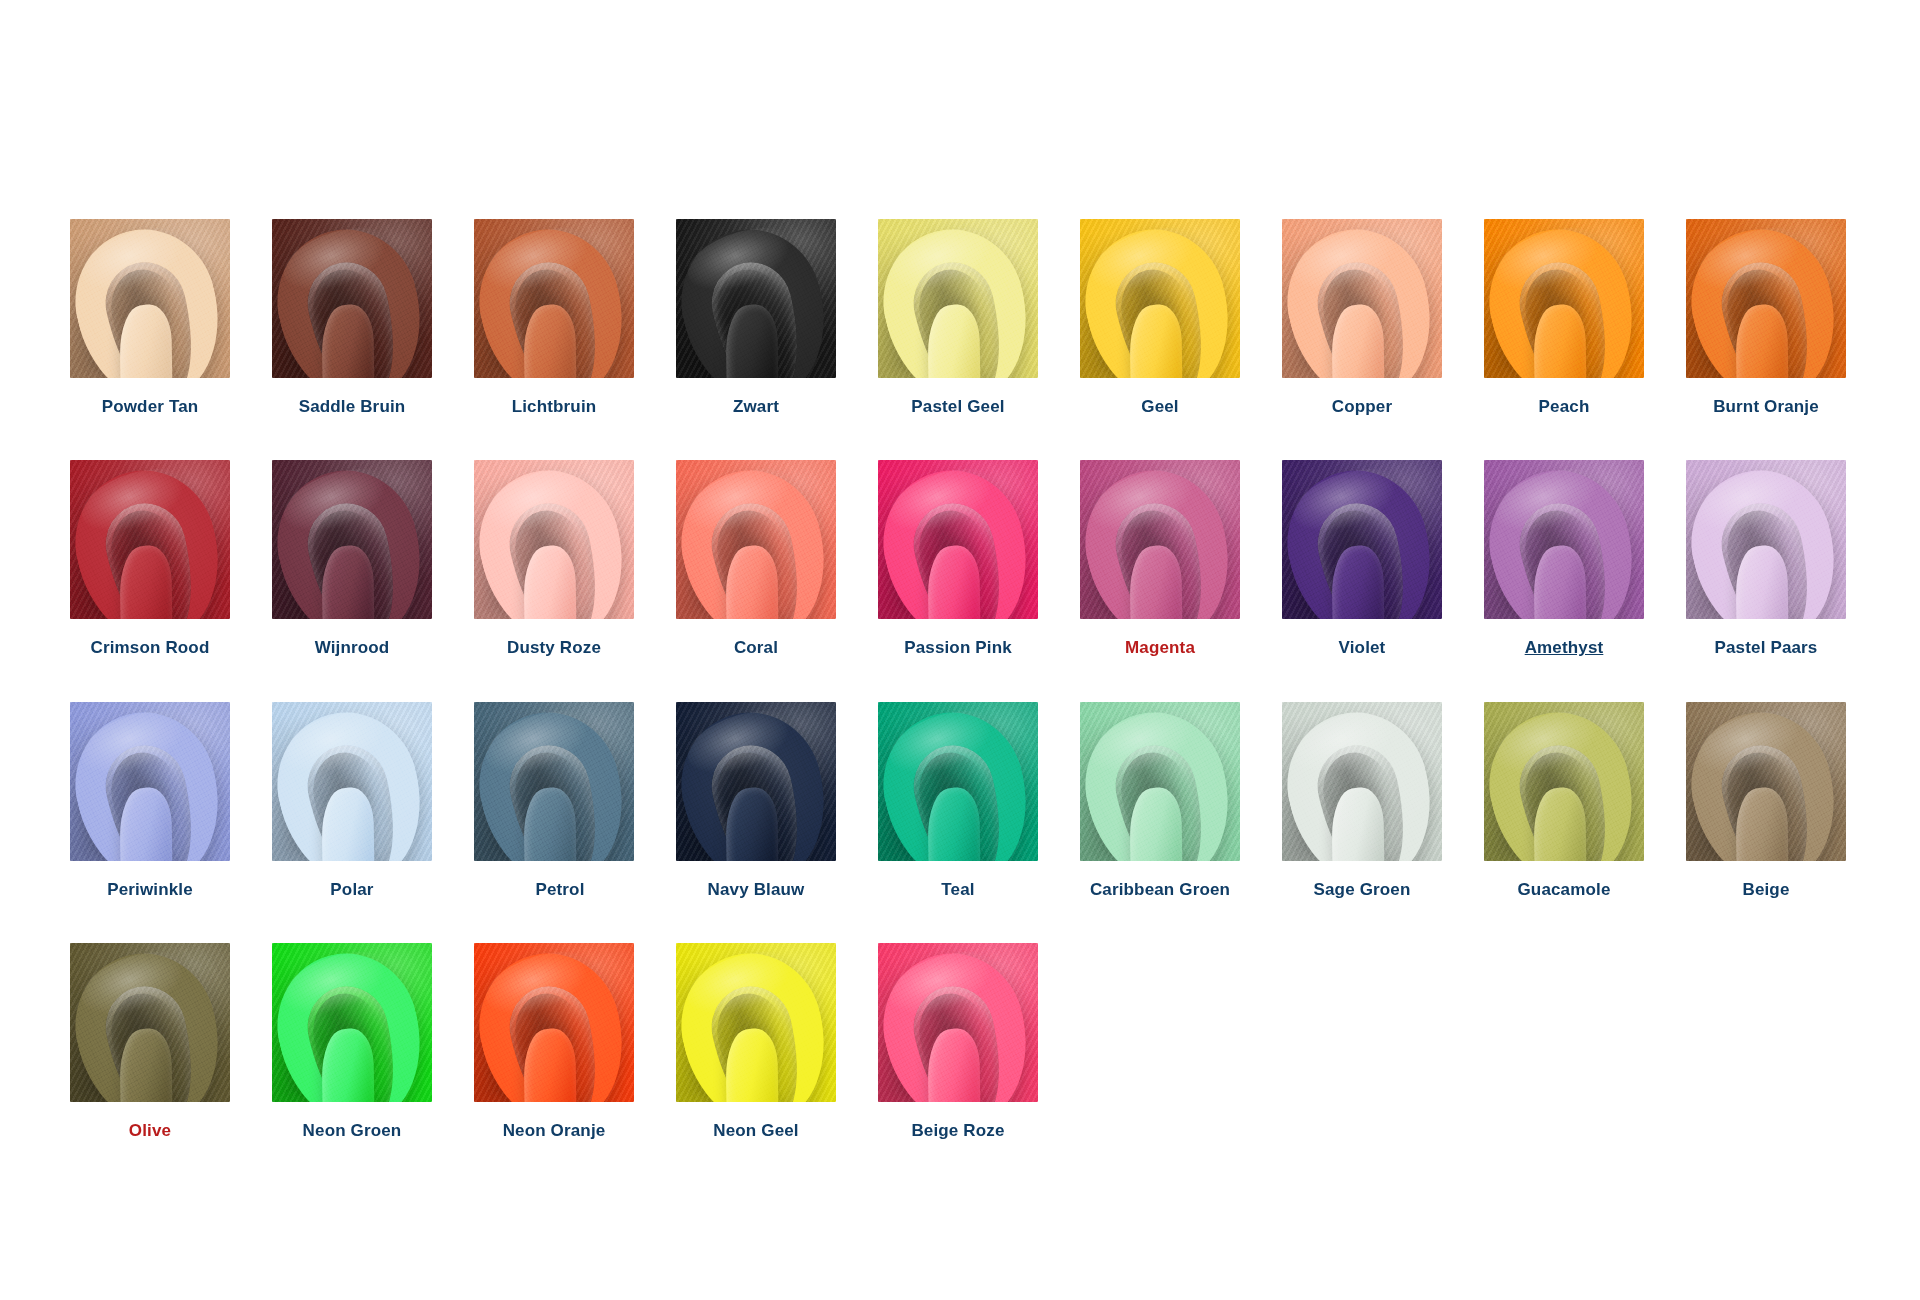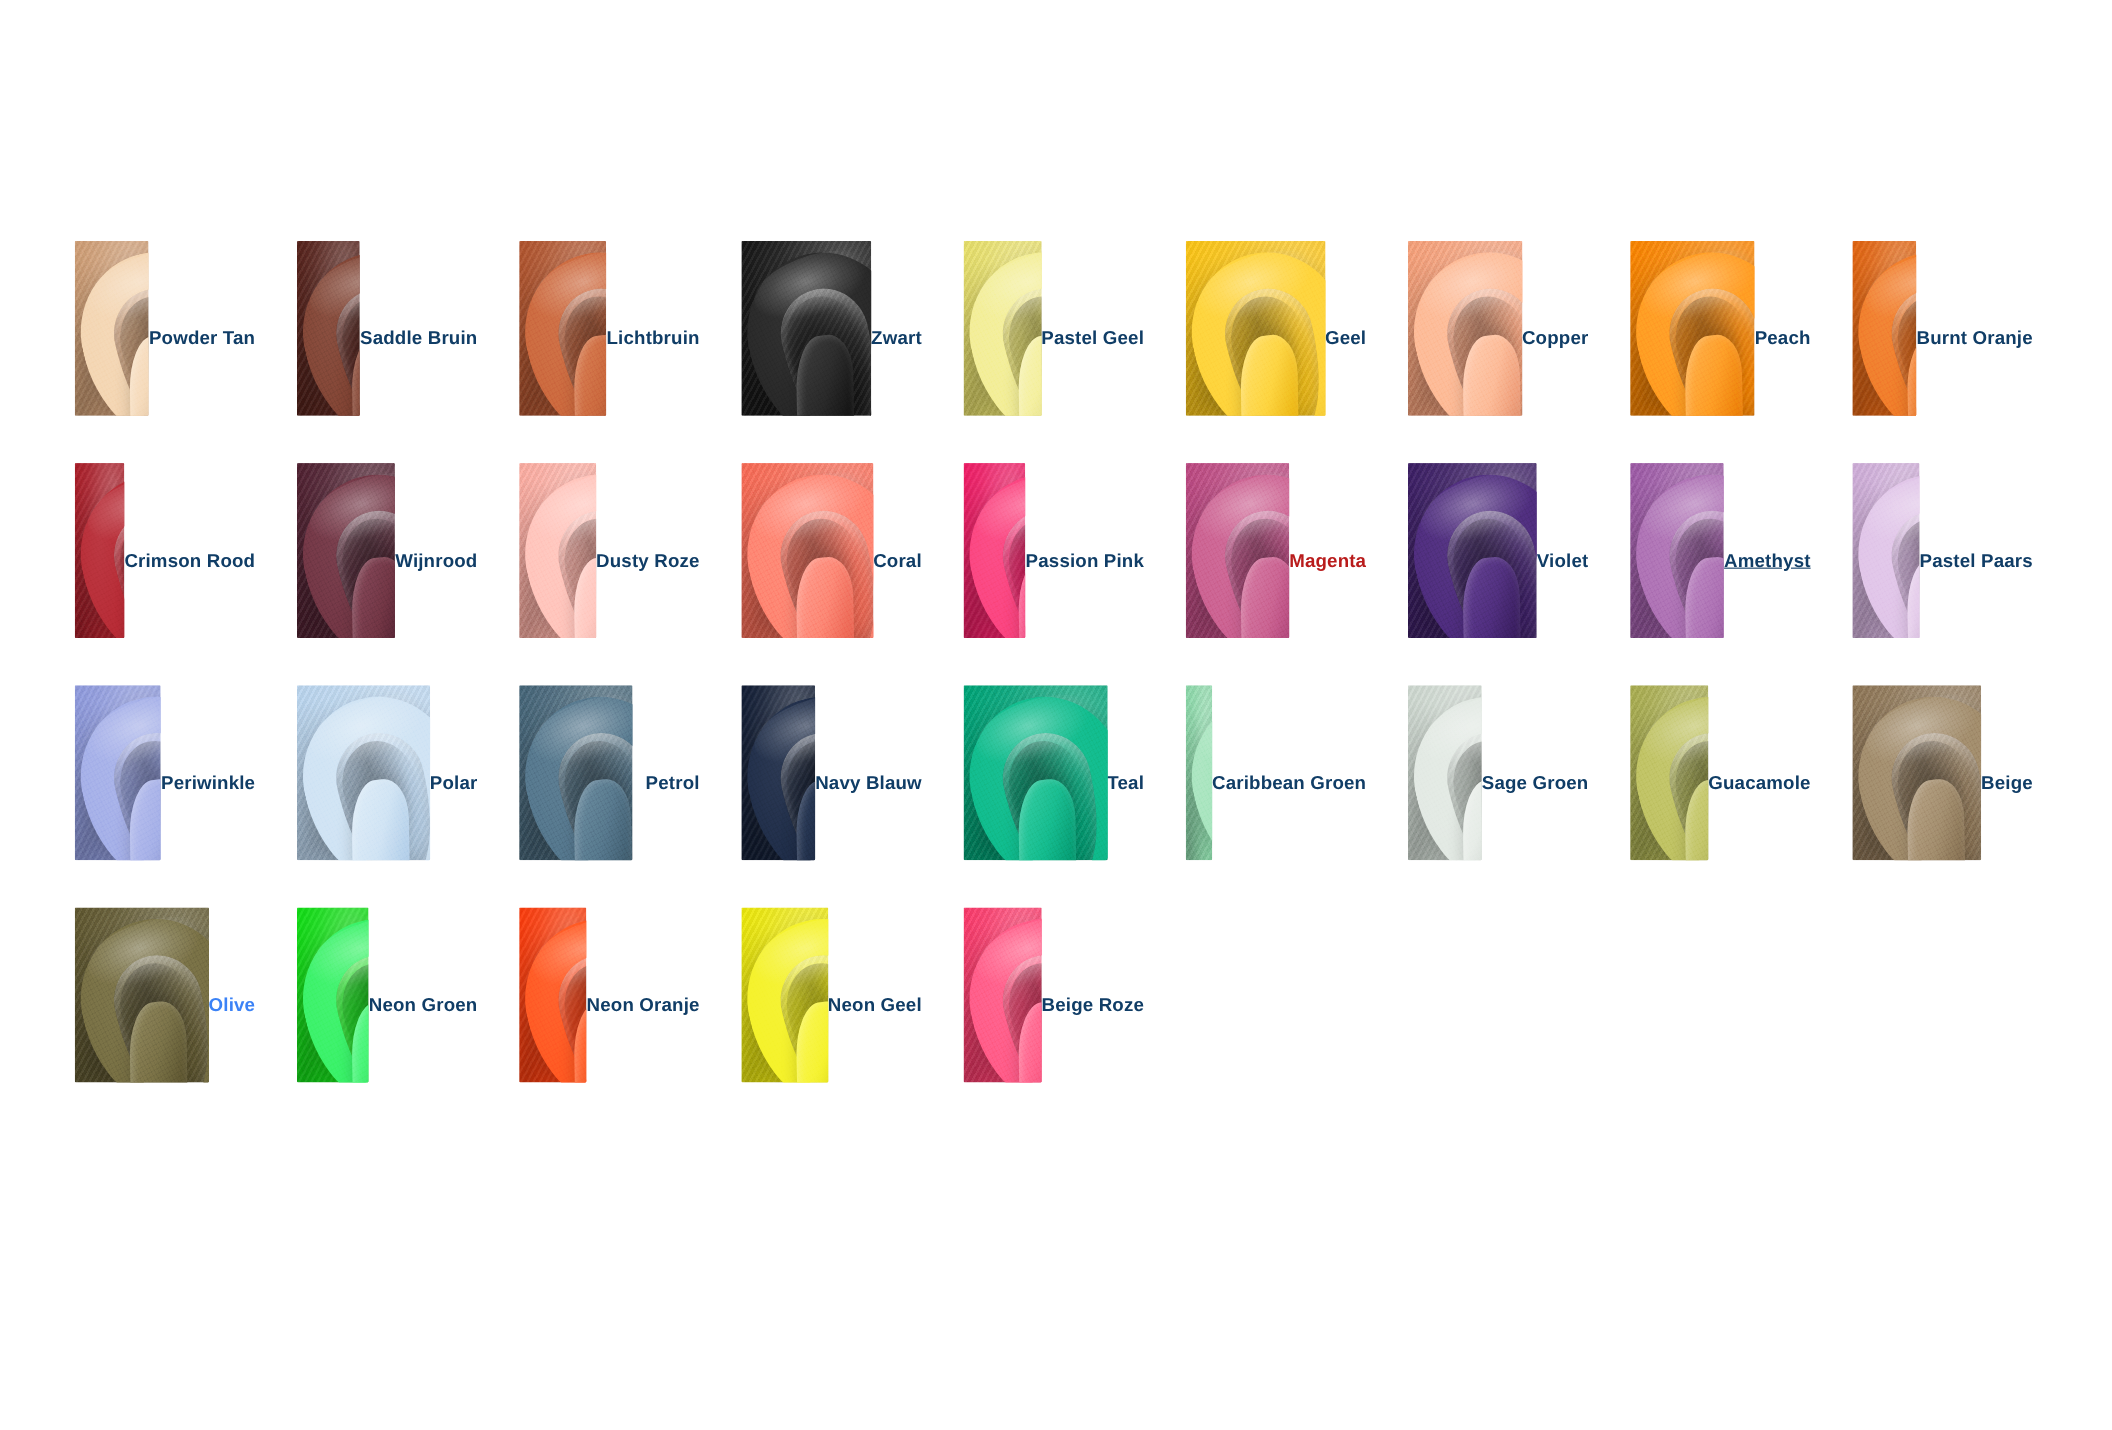--- a/index.html
+++ b/index.html
@@ -29,21 +29,21 @@
     width: 1786px;
     display: grid;
     grid-template-columns: repeat(9, 160px);
     column-gap: 42px;
     row-gap: 43px;
   }
 
   .swatch-cell {
     width: 164px;
     display: flex;
-    flex-direction: row;
+    flex-direction: column;
     align-items: center;
   }
 
   .swatch-chip {
     position: relative;
     width: 160px;
     height: 159px;
     overflow: hidden;
     border-radius: 1px;
     background-color: var(--base);
@@ -451,21 +451,21 @@
   </div>
       <div class="swatch-cell">
     <div class="swatch-chip" style="--base: #5f5730; --band: #746c42; --band-hi: #867d51; --band-lo: #534c29;">
       <div class="strap-outer"></div>
       <div class="strap-inner-shadow"></div>
       <div class="strap-tail"></div>
       <div class="strap-gloss"></div>
       <div class="grain-overlay"></div>
       <div class="vignette-overlay"></div>
     </div>
-    <div class="swatch-label" style="color: #3b82f6;">Olive</div>
+    <div class="swatch-label" style="color: #b91c1c;">Olive</div>
   </div>
       <div class="swatch-cell">
     <div class="swatch-chip" style="--base: #11dd15; --band: #3af168; --band-hi: #5cf98a; --band-lo: #0ec71b;">
       <div class="strap-outer"></div>
       <div class="strap-inner-shadow"></div>
       <div class="strap-tail"></div>
       <div class="strap-gloss"></div>
       <div class="grain-overlay"></div>
       <div class="vignette-overlay"></div>
     </div>

